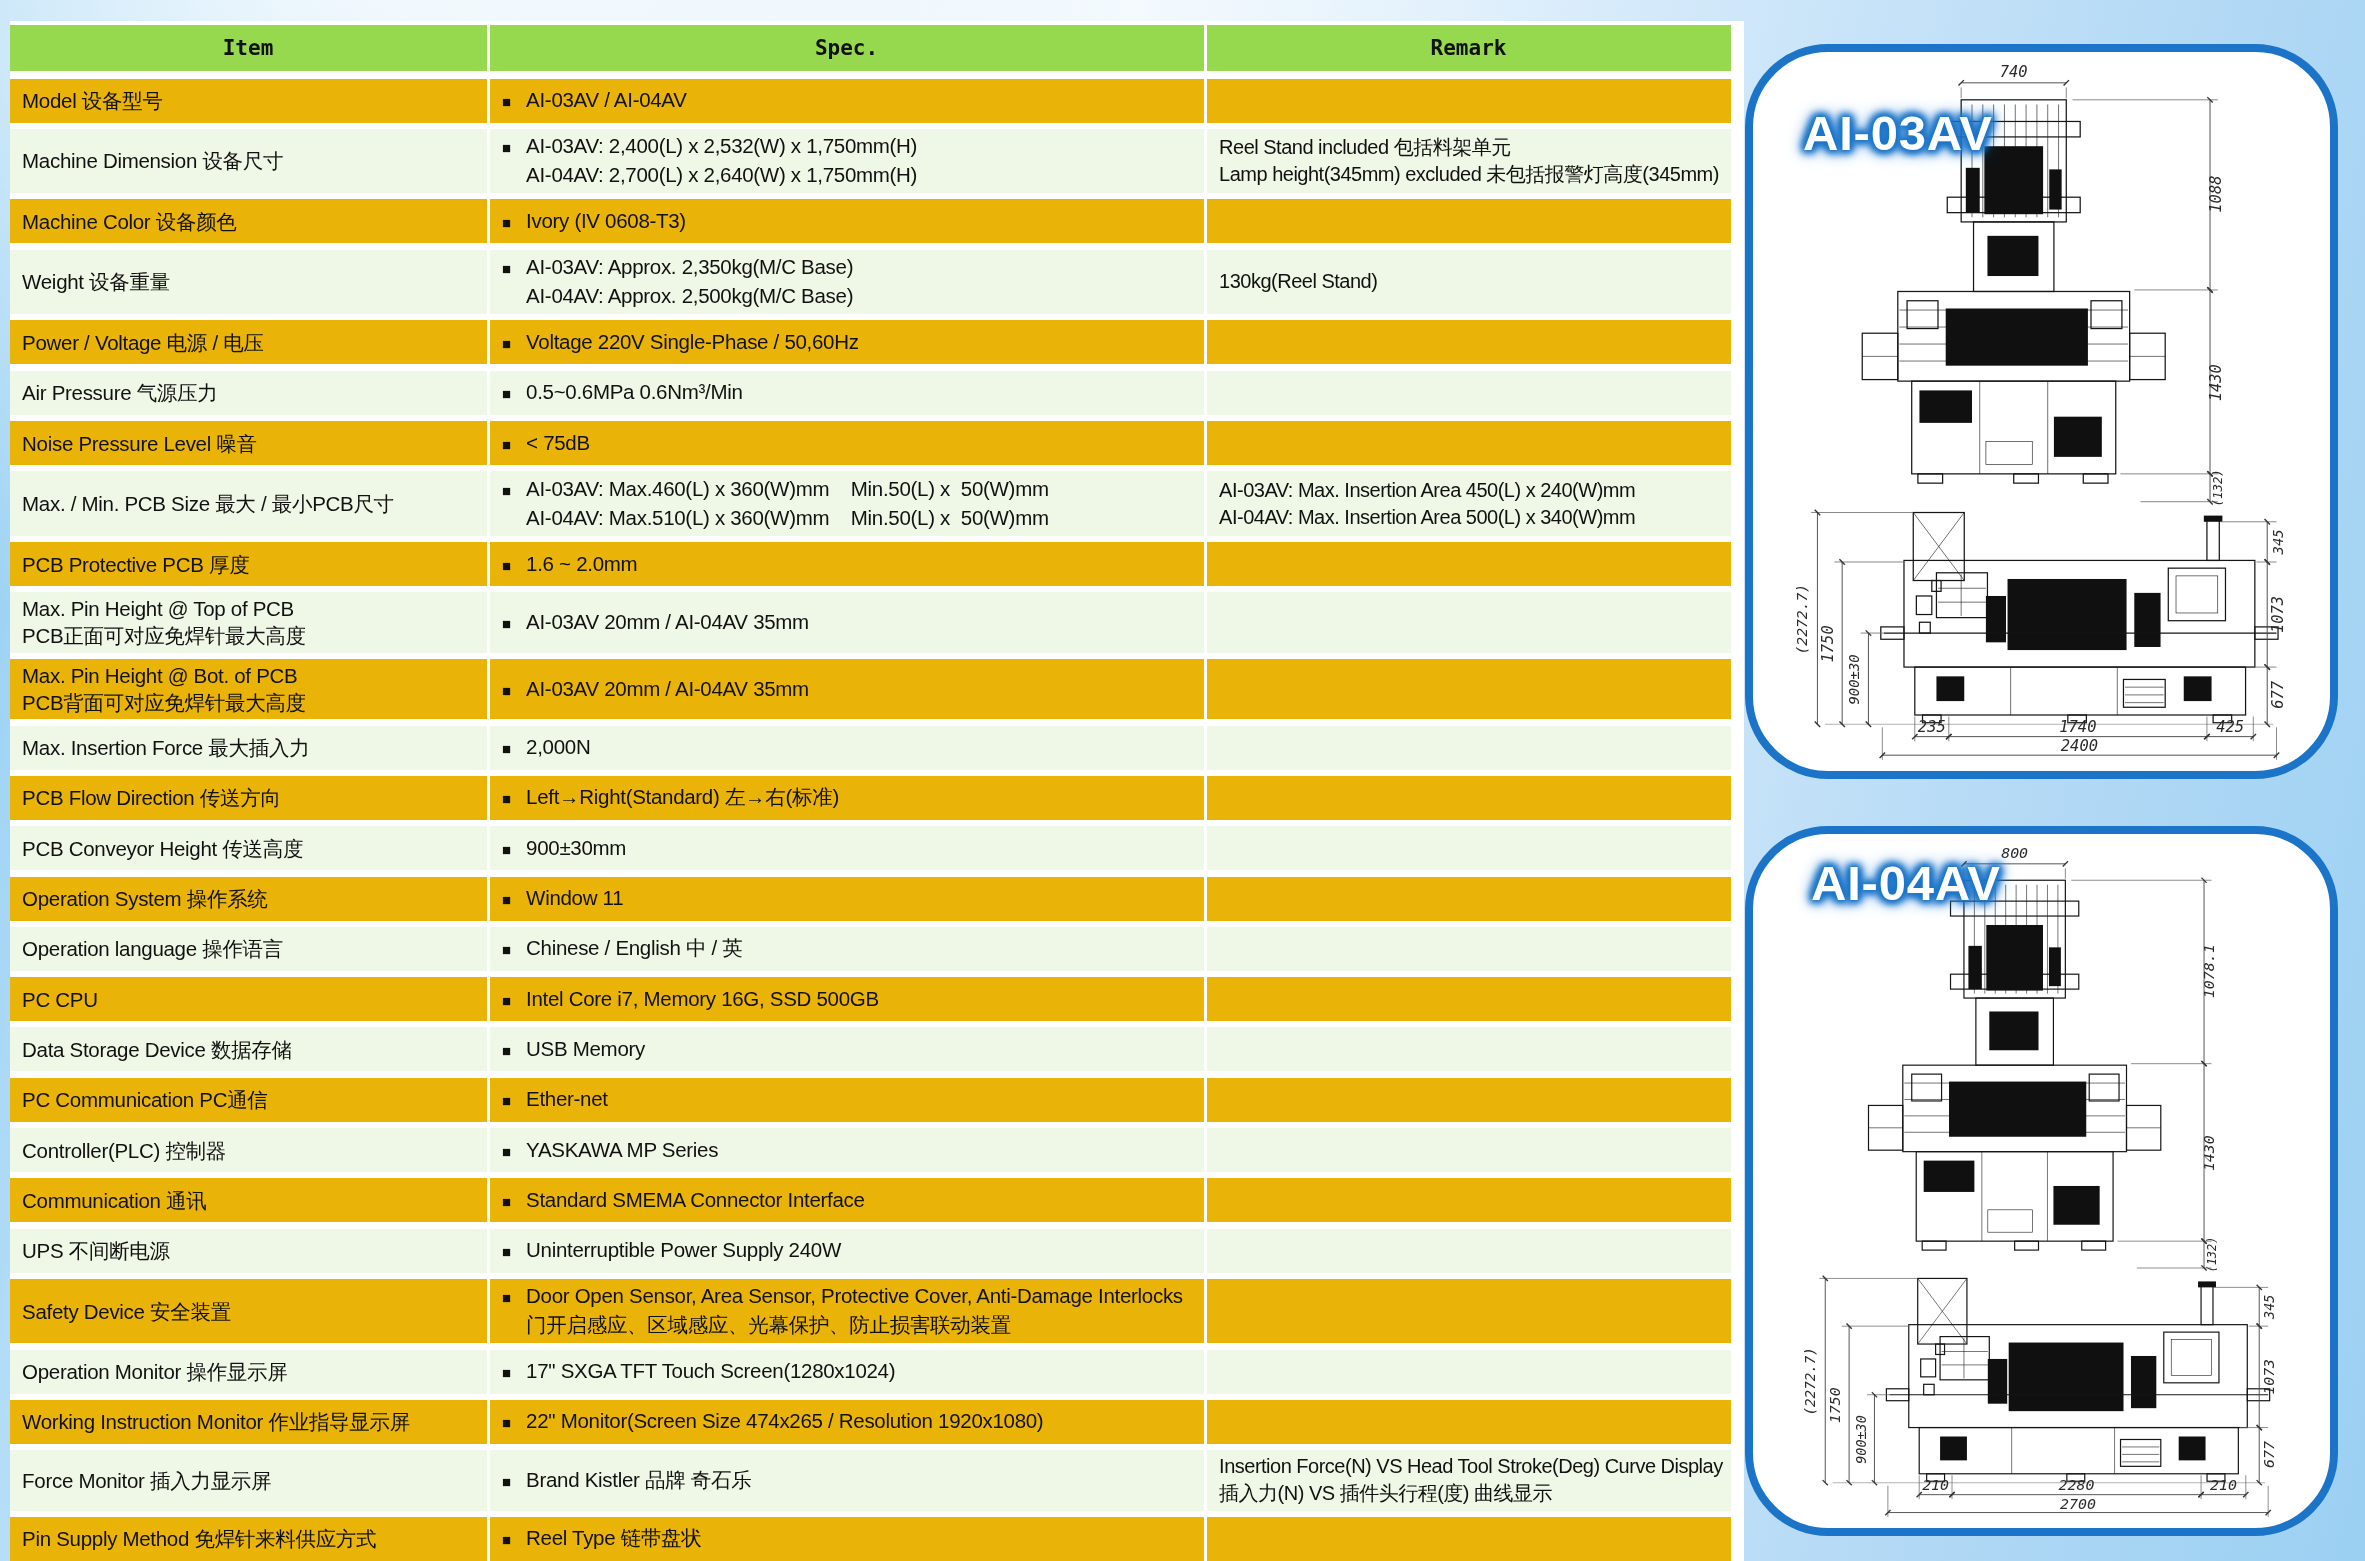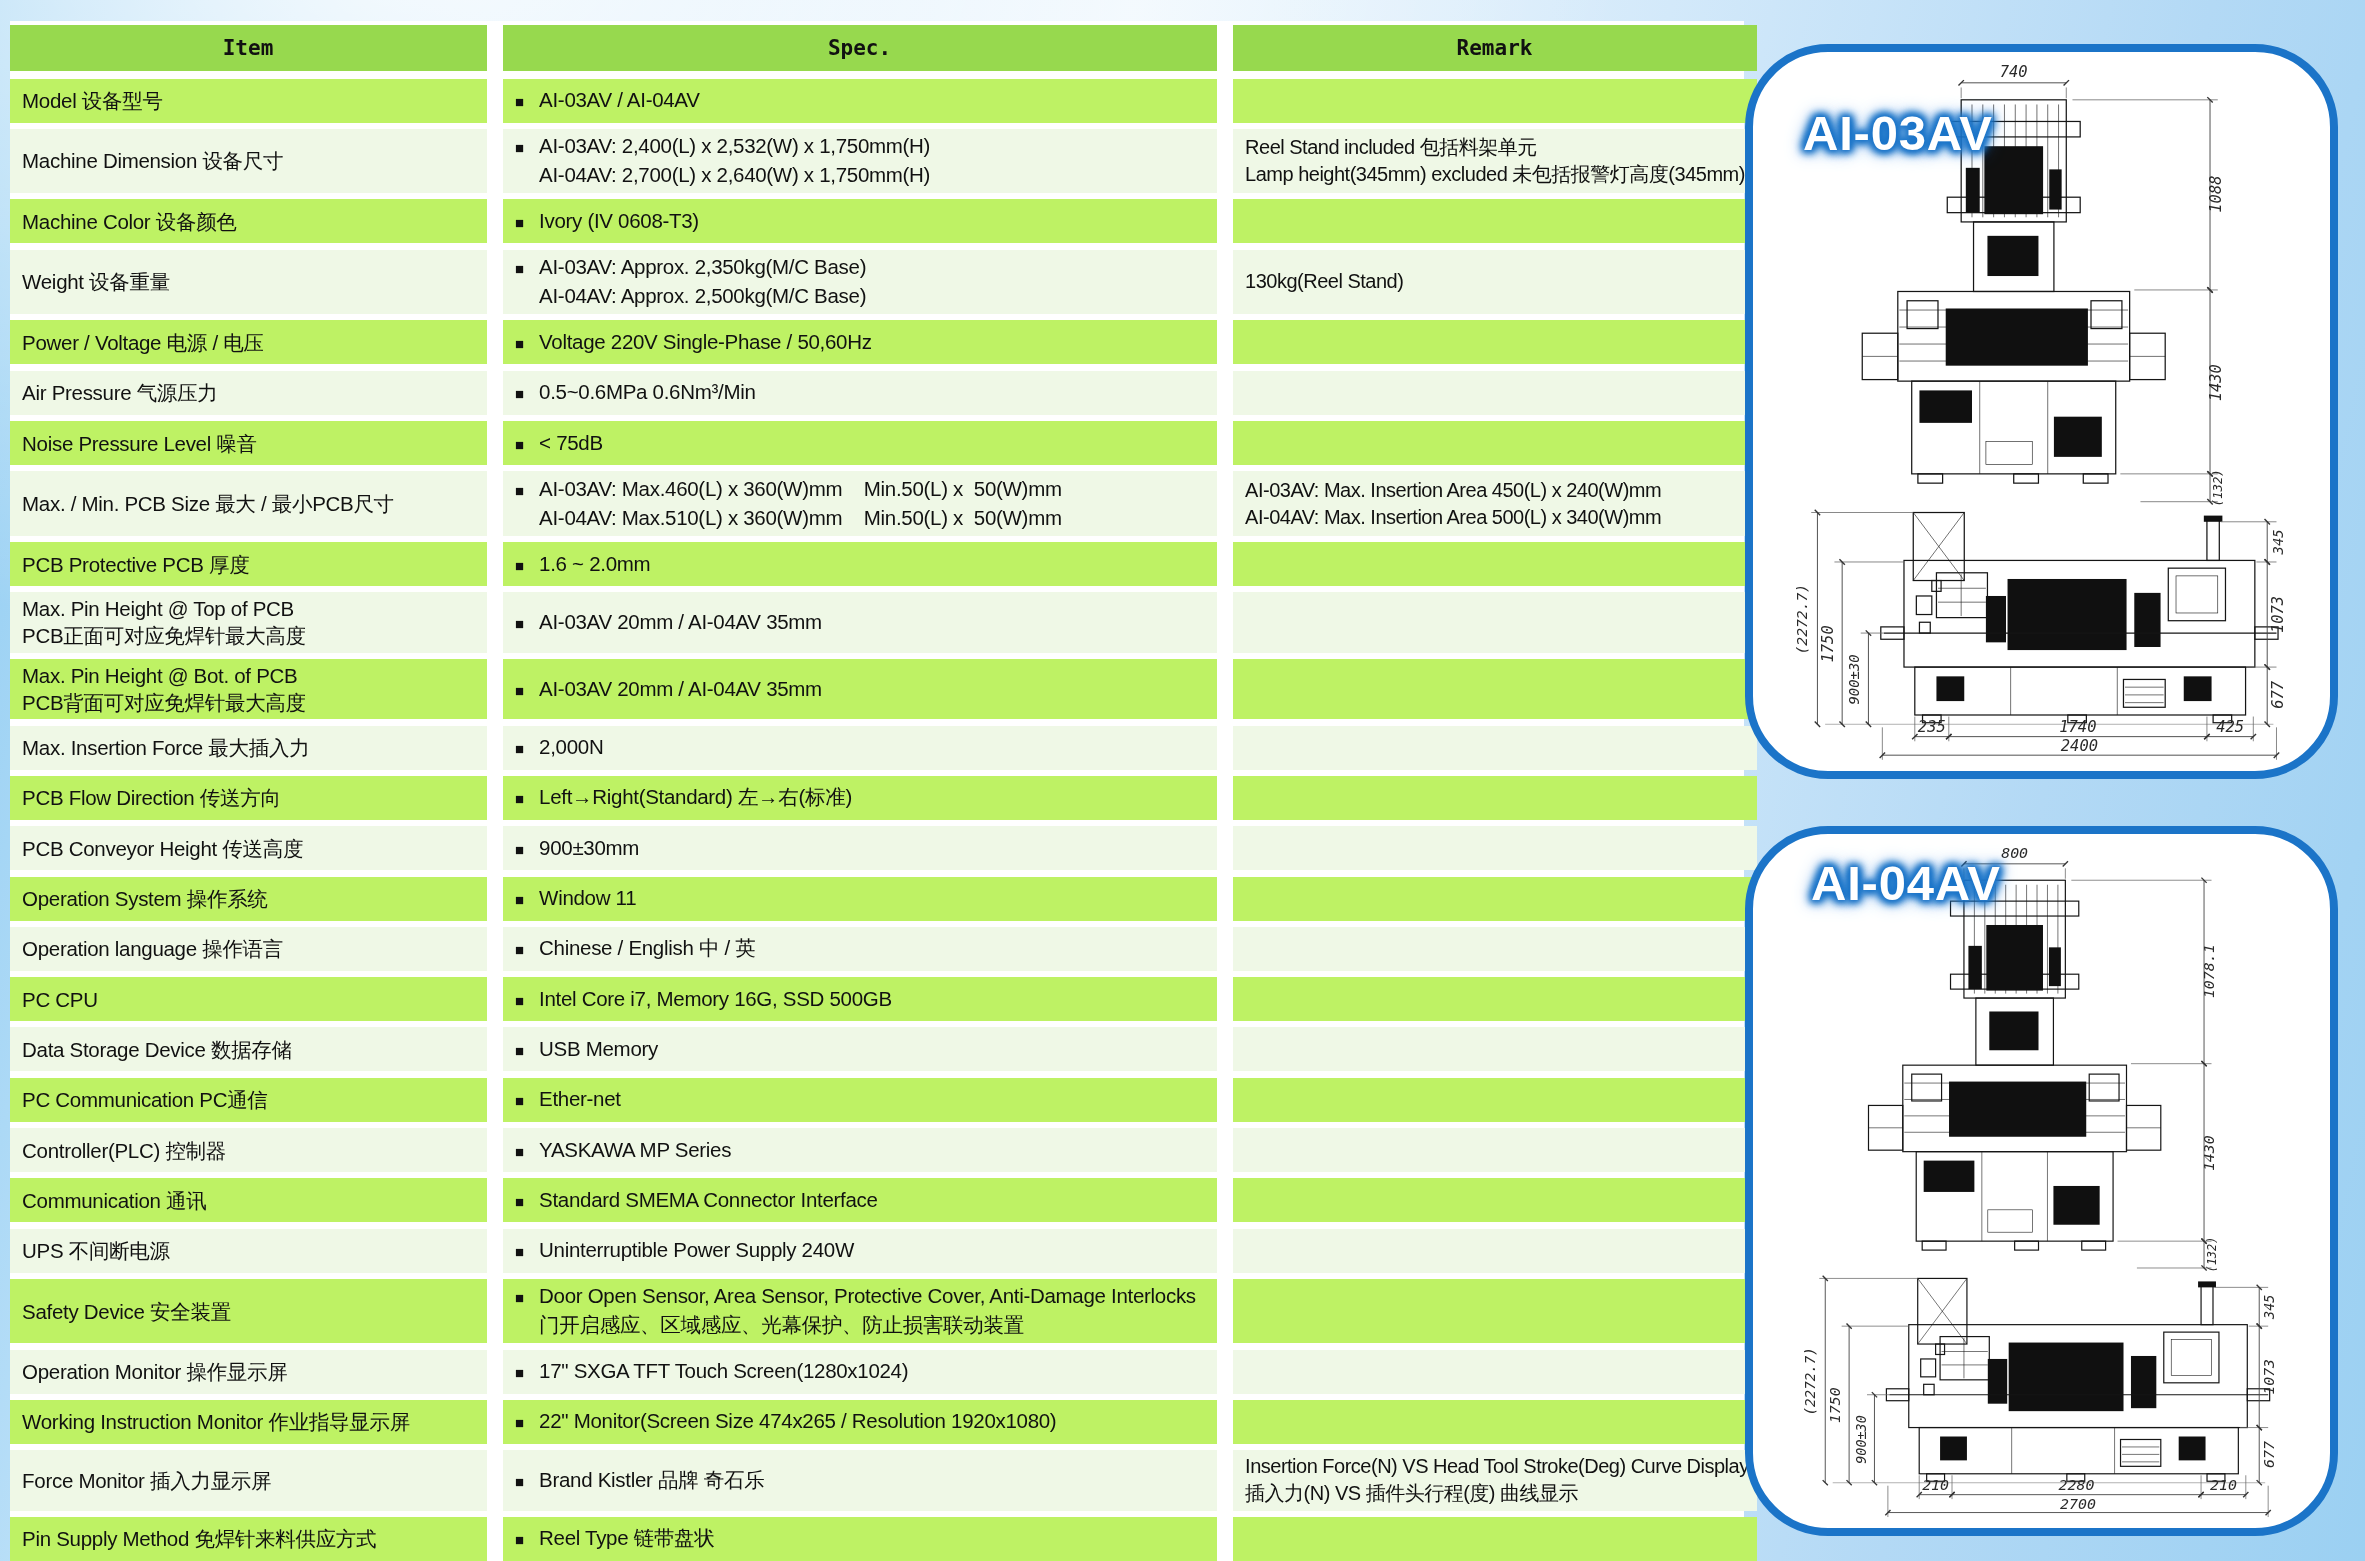--- a/index.html
+++ b/index.html
@@ -5,28 +5,28 @@
   html,body{margin:0;padding:0;}
   body{width:2366px;height:1561px;font-family:"Liberation Sans","DejaVu Sans",sans-serif;}
   .slide{position:relative;width:2366px;height:1561px;overflow:hidden;
     background:linear-gradient(102deg,#8fccf2 0%,#c9e6fa 18%,#eef7fe 42%,#d3e9fa 62%,#b3d9f5 82%,#9bd0f2 100%);}
   
   .slide::before{content:"";position:absolute;left:-158px;top:-237px;width:1892px;height:946px;
     background:radial-gradient(ellipse at 30% 20%,rgba(255,255,255,.85),rgba(255,255,255,0) 65%);pointer-events:none;}
 
   
   .spec-table{position:absolute;left:9.5px;top:20.5px;width:1734px;background:#ffffff;padding:4px 0 0 0;}
-  .hdr,.row{display:grid;grid-template-columns:477px 714px 524px;column-gap:16px;}
+  .hdr,.row{display:grid;grid-template-columns:477px 714px 524px;column-gap:3px;}
   .hdr{margin-bottom:8px;}
   .hdr .hcell{height:46px;background:#97d94e;display:flex;align-items:center;justify-content:center;
     font-family:"DejaVu Sans Mono","Liberation Mono",monospace;font-size:21px;font-weight:bold;color:#111;}
   .row{margin-bottom:6.3px;}
   .cell{min-height:44px;box-sizing:border-box;display:flex;flex-direction:column;justify-content:center;
     padding:3.2px 4.7px 3.2px 12.6px;font-size:20.5px;line-height:27px;color:#111;letter-spacing:-0.3px;}
-  .row.odd  .cell{background:#bef264;}
+  .row.odd  .cell{background:#eab308;}
   .row.even .cell{background:#eff8e6;}
   .cell .line{display:flex;align-items:baseline;white-space:nowrap;}
   .cell.remark{font-size:20px;letter-spacing:-0.5px;}
   .bullet{flex:none;width:24px;font-size:15px;}
   .bullet.hid{visibility:hidden;}
 
   
   .panel{position:absolute;left:1745px;width:593px;background:#fff;border:8.7px solid #1b74c8;
     border-radius:83px;box-sizing:border-box;}
   #panel1{top:44px;height:735px;}

